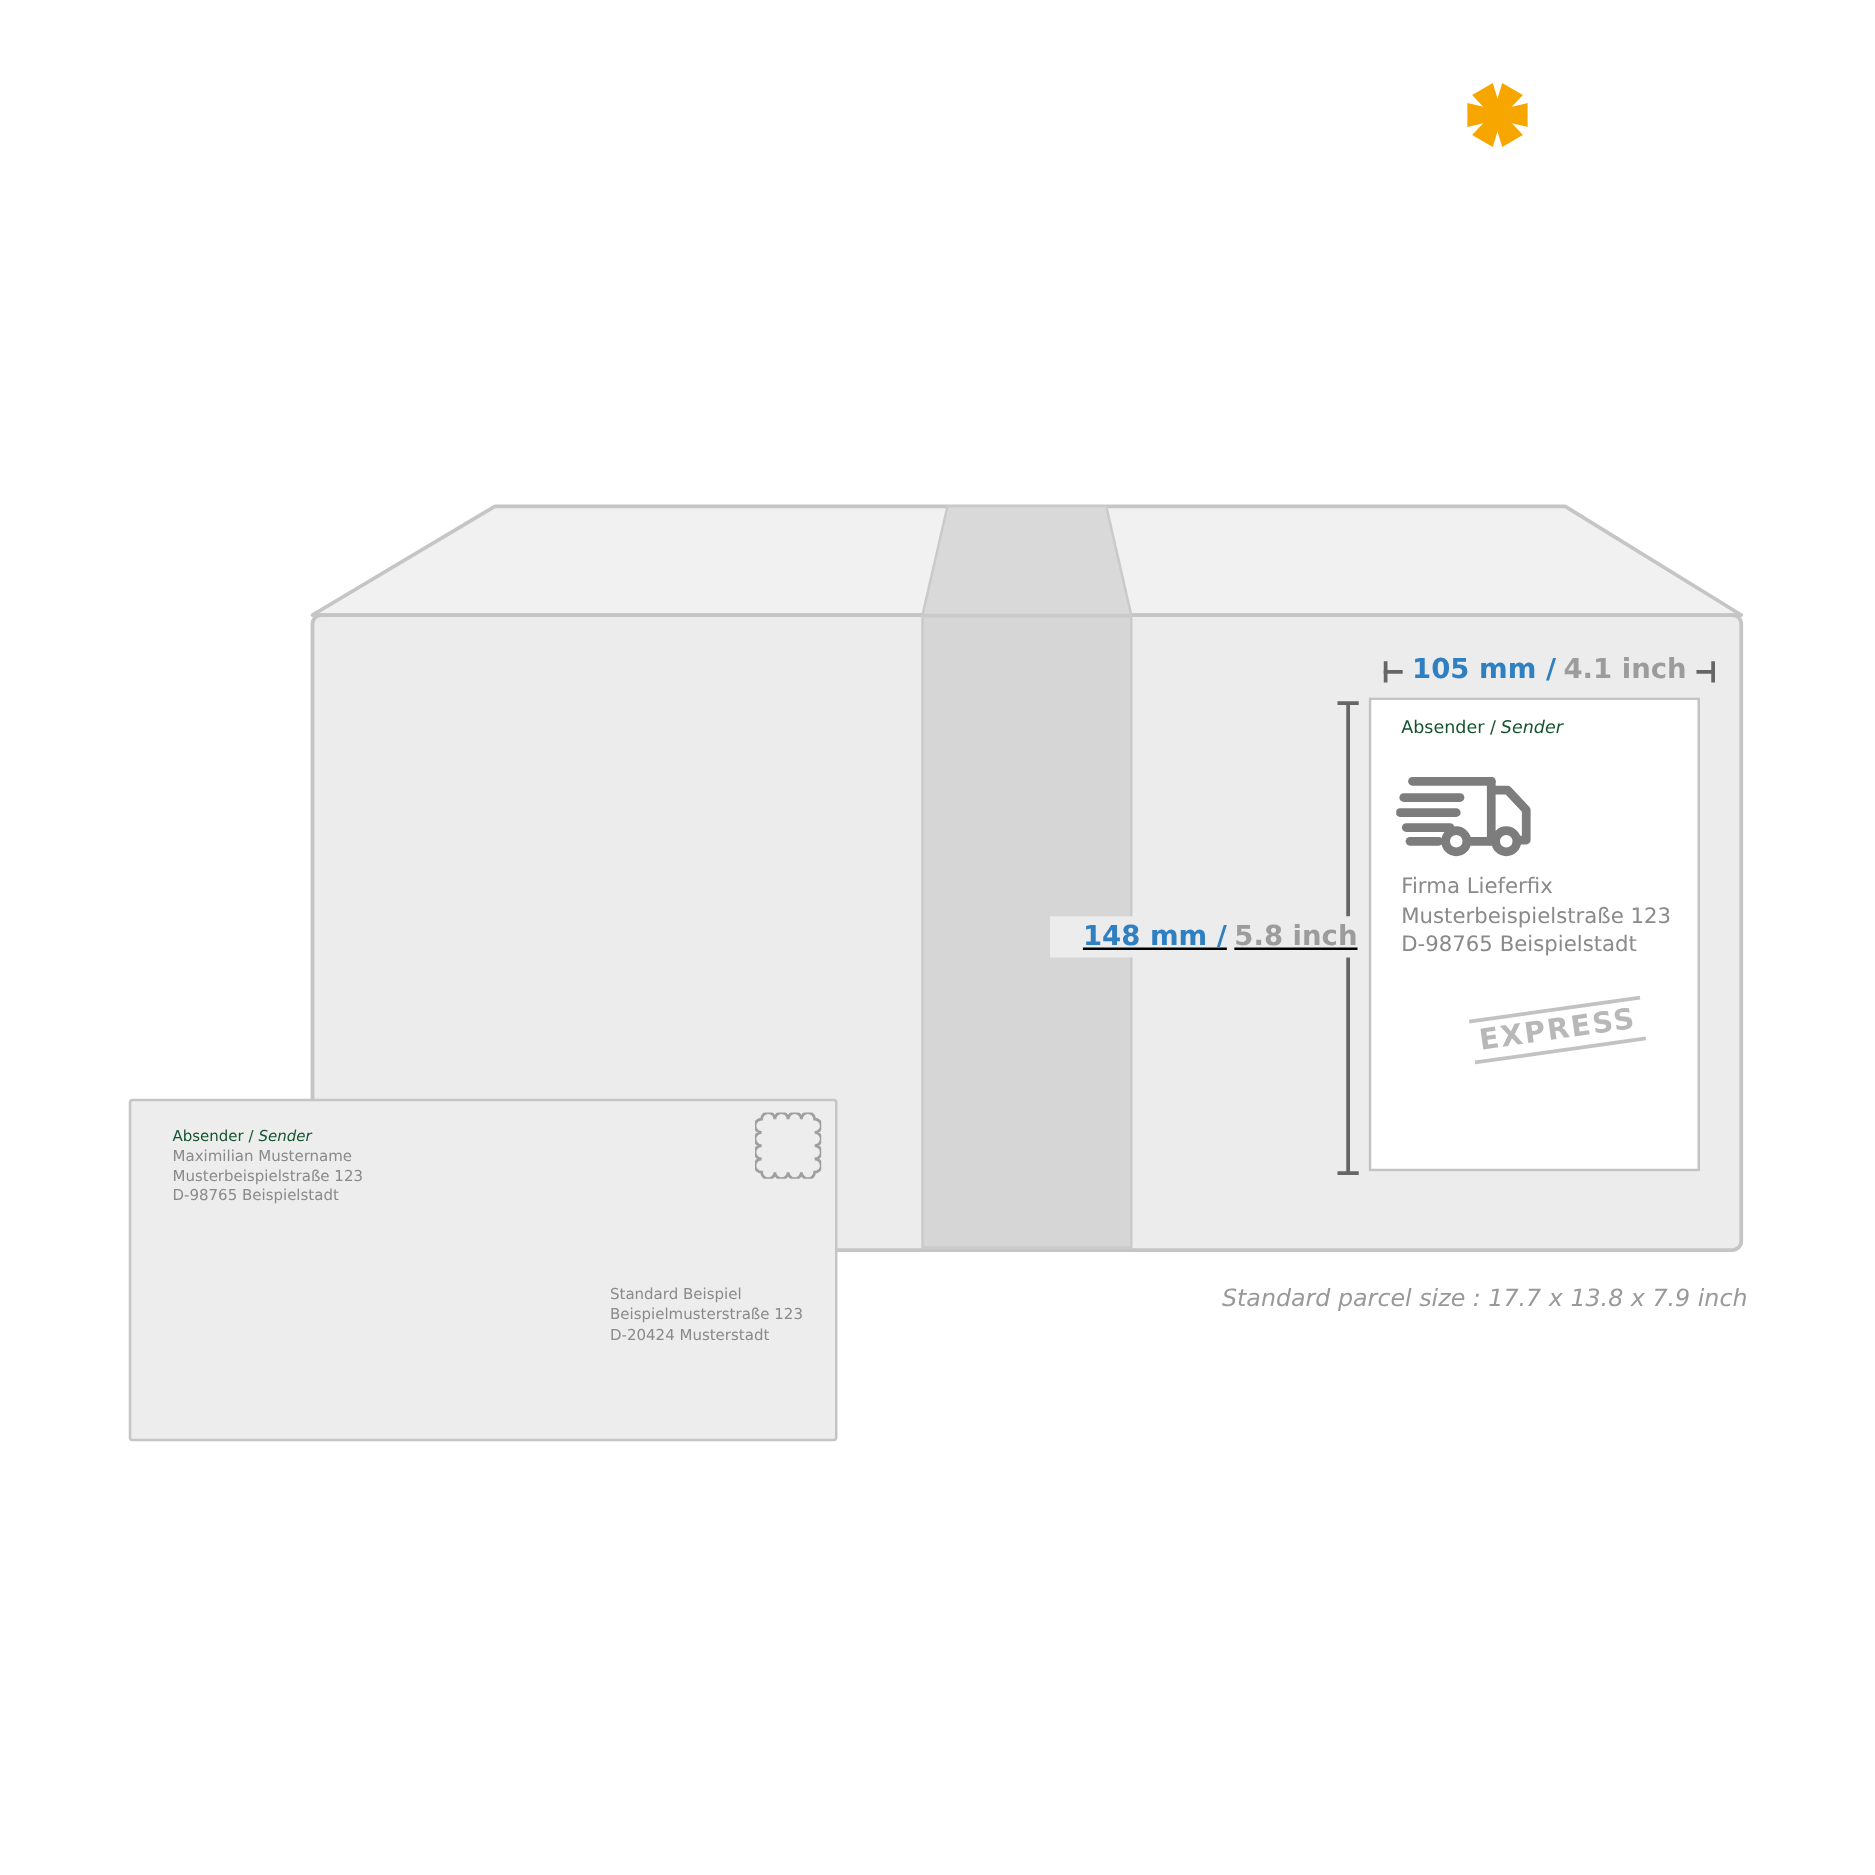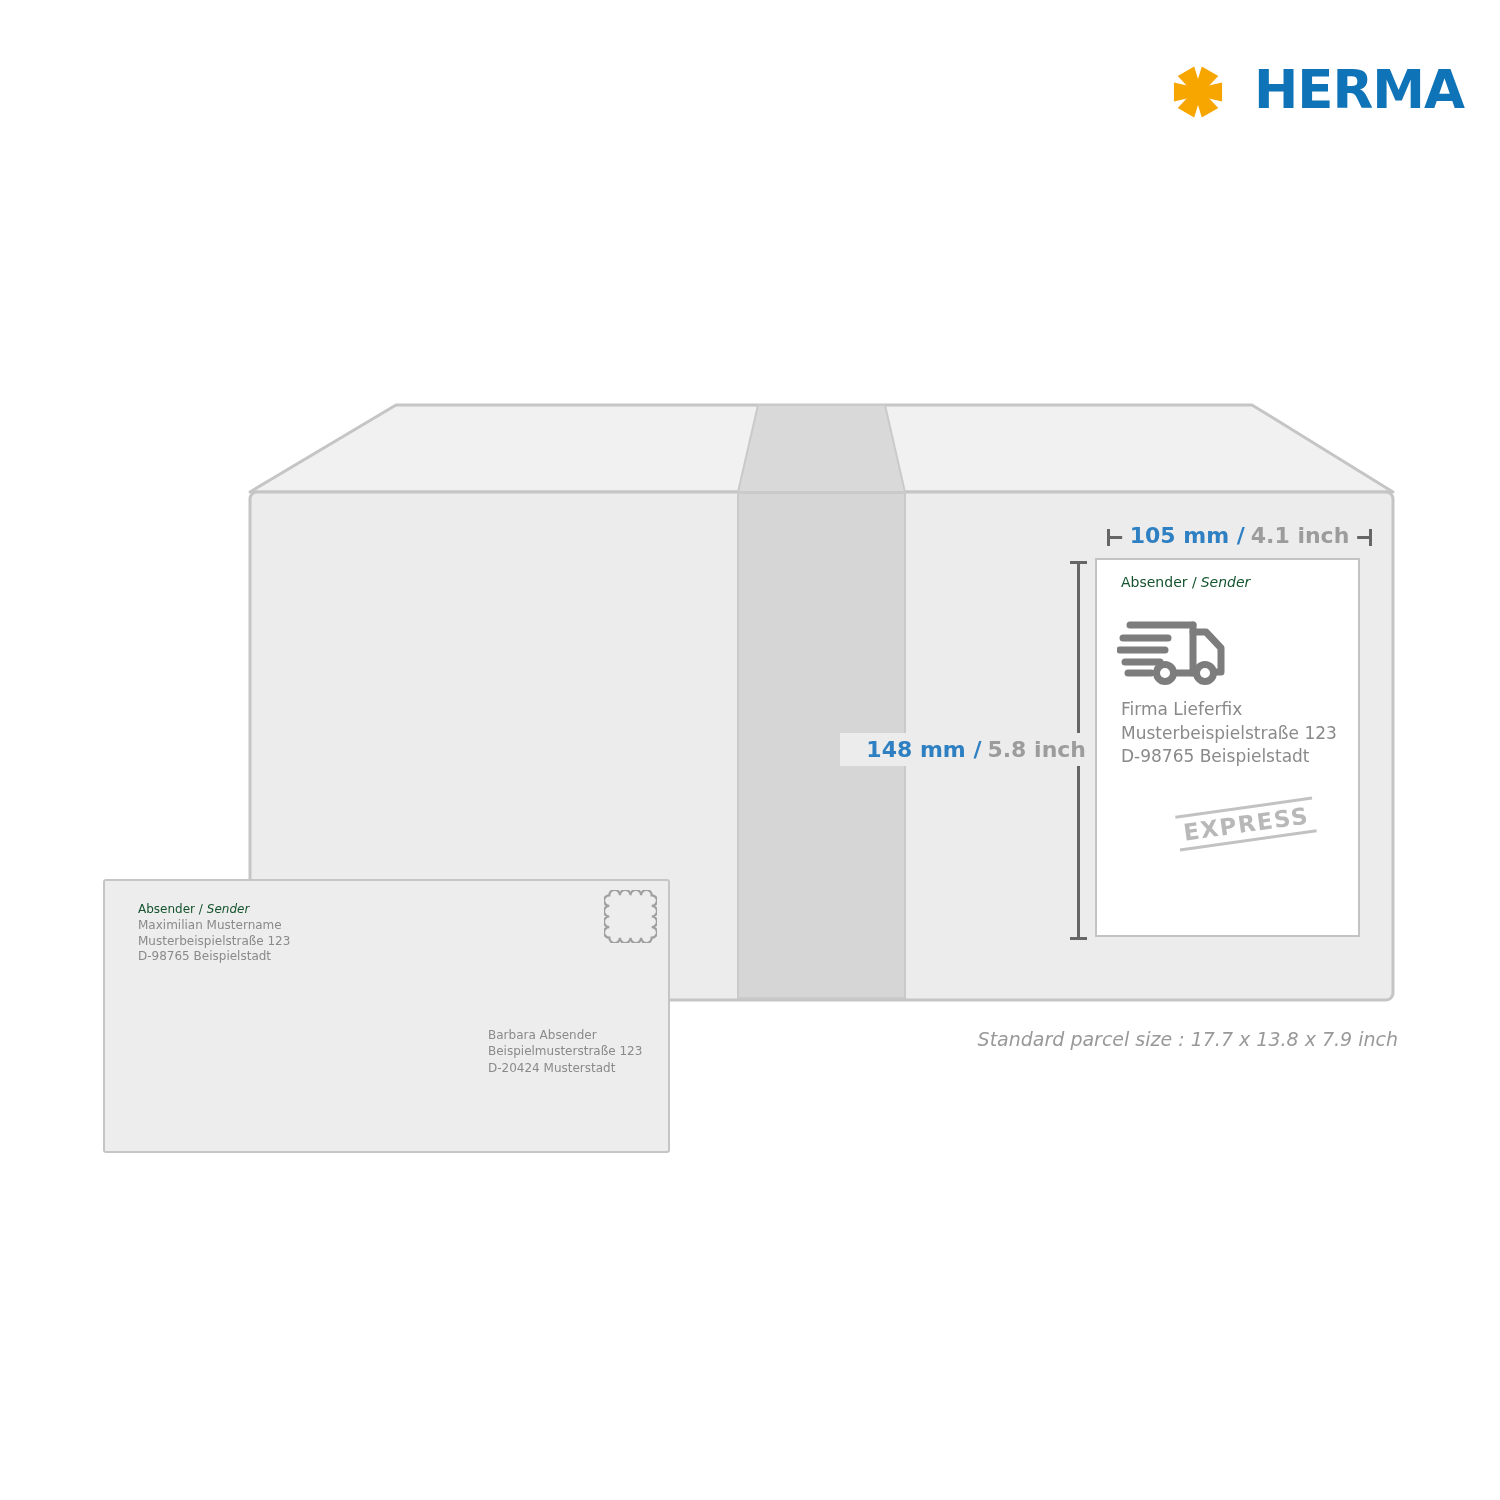--- a/index.html
+++ b/index.html
@@ -48,21 +48,21 @@
   #dim-w .dim-text{
     position:absolute;left:50%;top:1px;transform:translateX(-50%);
     background:#ececec;padding:0 8px;
   }
   #dim-h-line{left:1070px;top:561px;width:17px;height:379px;z-index:2;}
   #dim-h-line .line{position:absolute;left:7px;top:2px;width:3px;height:375px;}
   #dim-h-line .tick-t{position:absolute;left:0;top:0;width:17px;height:3px;}
   #dim-h-line .tick-b{position:absolute;left:0;bottom:0;width:17px;height:3px;}
   #dim-h-text{
     left:840px;top:733px;width:246px;text-align:right;z-index:3;
-    background:#ececec;padding:4px 6px 4px 0;
+    background:#ececec;padding:4px 6px 4px 0;text-decoration:underline;
   }
 
   
   #envelope{
     left:103px;top:879px;width:567px;height:274px;background:#ededed;
     border:2px solid #c5c5c5;border-radius:3px;box-sizing:border-box;z-index:4;
   }
   .env-text{font-size:12px;line-height:15.8px;color:#8a8a8a;}
   #env-sender{left:33px;top:21px;}
   #env-recipient{left:383px;top:146px;line-height:16.3px;}
@@ -106,21 +106,20 @@
           <polygon points="50,43 93,33 93,67 50,57"></polygon>
         </g>
       <g transform="rotate(240 50 50)">
           <polygon points="50,43 93,33 93,67 50,57"></polygon>
         </g>
       <g transform="rotate(300 50 50)">
           <polygon points="50,43 93,33 93,67 50,57"></polygon>
         </g>
     </g>
   </svg>
-  <div id="logo-word" class="abs">HERMA</div>
 
   <div id="dim-w" class="abs">
     <div class="line mline"></div>
     <div class="tick-l mline"></div>
     <div class="tick-r mline"></div>
     <div class="dim-text">
       <span class="dim-mm">105 mm /</span><span class="dim-inch">4.1 inch</span>
     </div>
   </div>
 
@@ -174,21 +173,21 @@
 
     <svg id="env-stamp" class="abs" viewBox="0 0 60 60" xmlns="http://www.w3.org/2000/svg">
       <path fill="none" stroke="#9f9f9f" stroke-width="2.5" d="M6 6
                a6 6 0 0 1 12 0 a6 6 0 0 1 12 0 a6 6 0 0 1 12 0 a6 6 0 0 1 12 0
                a6 6 0 0 1 0 12 a6 6 0 0 1 0 12 a6 6 0 0 1 0 12 a6 6 0 0 1 0 12
                a6 6 0 0 1 -12 0 a6 6 0 0 1 -12 0 a6 6 0 0 1 -12 0 a6 6 0 0 1 -12 0
                a6 6 0 0 1 0 -12 a6 6 0 0 1 0 -12 a6 6 0 0 1 0 -12 a6 6 0 0 1 0 -12 Z"></path>
     </svg>
 
     <div id="env-recipient" class="abs env-text">
-      <div>Barbara Absender</div>
+      <div>Standard Beispiel</div>
       <div>Beispielmusterstraße 123</div>
       <div>D-20424 Musterstadt</div>
     </div>
   </div>
 
   <div id="caption" class="abs">
     <div class="it">Standard parcel size : 17.7 x 13.8 x 7.9 inch</div>
   </div>
 
 </div>

